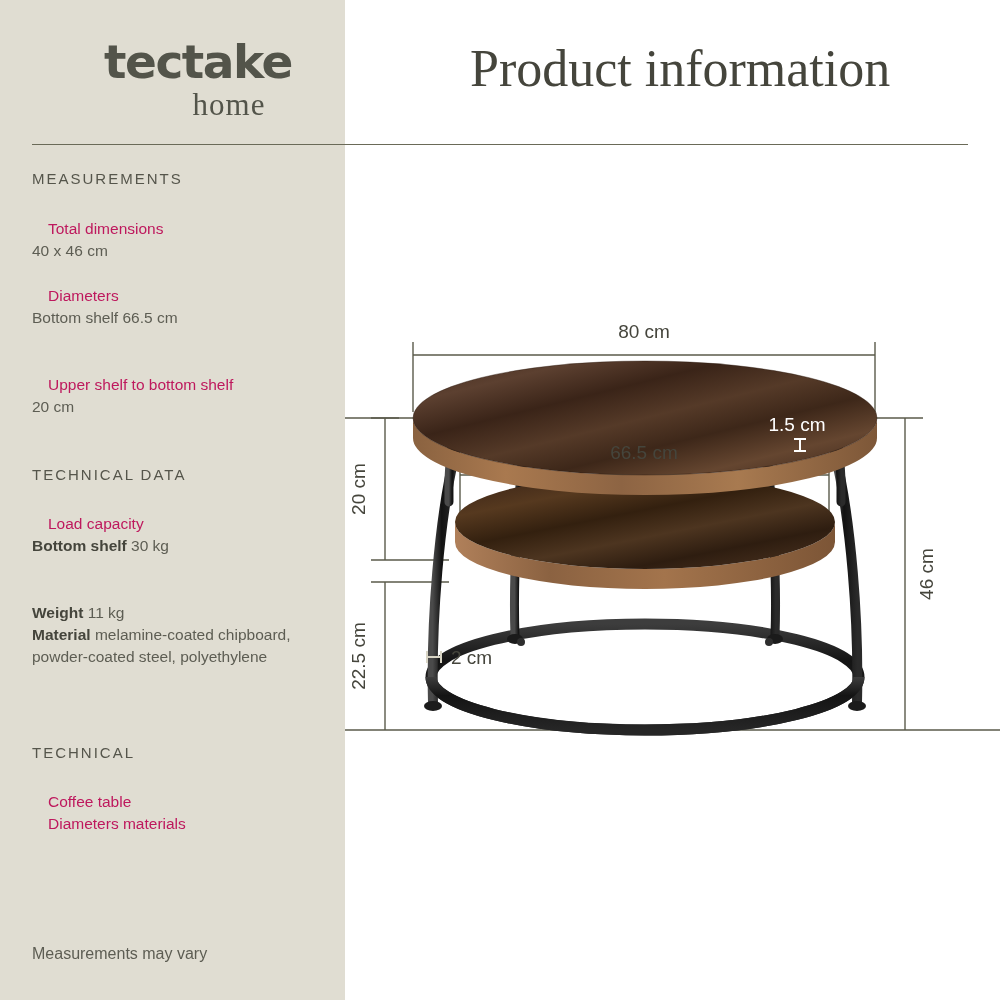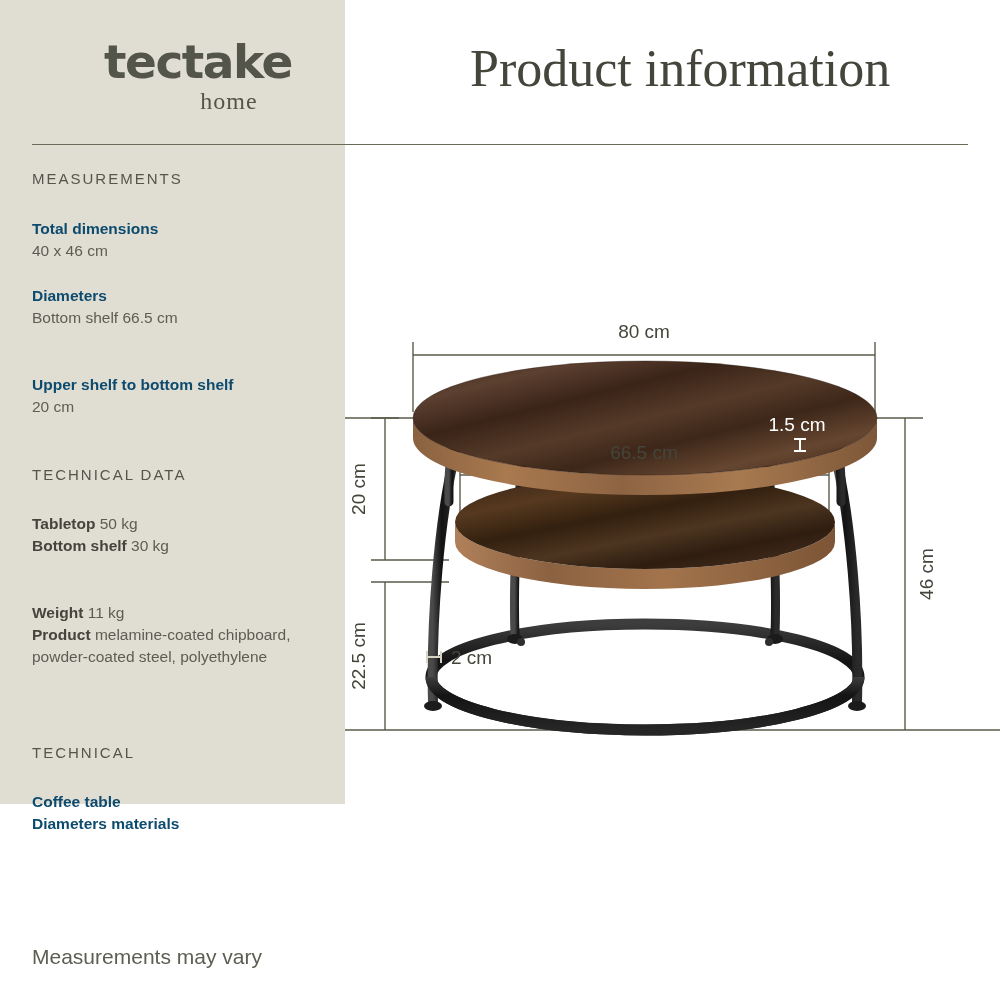--- a/index.html
+++ b/index.html
@@ -8,34 +8,34 @@
     background:#ffffff;
     font-family:"Liberation Sans", sans-serif;
     color:#4a4a42;
     overflow:hidden;
     position:relative;
   }
   #page{position:absolute;inset:0;width:1000px;height:1000px;}
 
   
   .sidebar{
-    position:absolute;left:0;top:0;width:345px;height:804px;
+    position:absolute;left:0;top:0;width:345px;height:1000px;
     background:#e0ddd2;
   }
   .logo{
     position:absolute;left:78px;top:38px;width:240px;text-align:center;
   }
   .logo-main{
     font-family:"DejaVu Sans", sans-serif;
     font-weight:700;font-size:47px;letter-spacing:-1.5px;
     color:#53544a;line-height:1;
   }
   .logo-sub{
     font-family:"Liberation Serif", serif;
-    font-size:24px;color:#53544a;line-height:1;
+    font-size:31px;color:#53544a;line-height:1;
     margin-top:4px;letter-spacing:1px;
     padding-left:62px;
   }
 
   
   .top-rule{
     position:absolute;left:32px;top:144px;width:936px;height:1px;
     background:#6a6a58;
   }
 
@@ -48,26 +48,26 @@
   }
 
   
   .sec-head{
     position:absolute;left:32px;
     font-size:15px;letter-spacing:2.0px;color:#55554b;
     font-weight:400;white-space:nowrap;
   }
   .blk{position:absolute;left:32px;width:300px;}
   .blk p{margin:0;font-size:15.5px;line-height:22px;color:#5d5d53;}
-  .blk p.b{font-weight:700;color:#0c4a6e;}
+  .blk p.b{font-weight:400;color:#be185d;margin-left:16px;}
   .blk p b{font-weight:700;color:#45453c;}
 
   .footnote{
     position:absolute;left:32px;top:945px;
-    font-size:21px;color:#5d5d53;
+    font-size:16px;color:#5d5d53;
   }
 
   
   .diagram{position:absolute;left:345px;top:150px;width:600px;height:700px;}
   .diagram svg{display:block;}
 </style>
 </head>
 <body>
 
 <div id="page">
@@ -92,27 +92,27 @@
     </div>
 
     <div class="blk" style="top:374px">
       <p class="b">Upper shelf to bottom shelf</p>
       <p>20 cm</p>
     </div>
 
     <div class="sec-head" style="top:466px">TECHNICAL DATA</div>
 
     <div class="blk" style="top:513px">
-      <p><b>Tabletop</b> <span>50 kg</span></p>
+      <p class="b">Load capacity</p>
       <p><b>Bottom shelf</b> <span>30 kg</span></p>
     </div>
 
     <div class="blk" style="top:602px">
       <p><b>Weight</b> <span>11 kg</span></p>
-      <p><b>Product</b> <span>melamine-coated chipboard, powder-coated steel, polyethylene</span></p>
+      <p><b>Material</b> <span>melamine-coated chipboard, powder-coated steel, polyethylene</span></p>
     </div>
 
     <div class="sec-head" style="top:744px">TECHNICAL</div>
 
     <div class="blk" style="top:791px">
       <p class="b">Coffee table</p>
       <p class="b">Diameters materials</p>
     </div>
 
     <div class="footnote">Measurements may vary</div>

